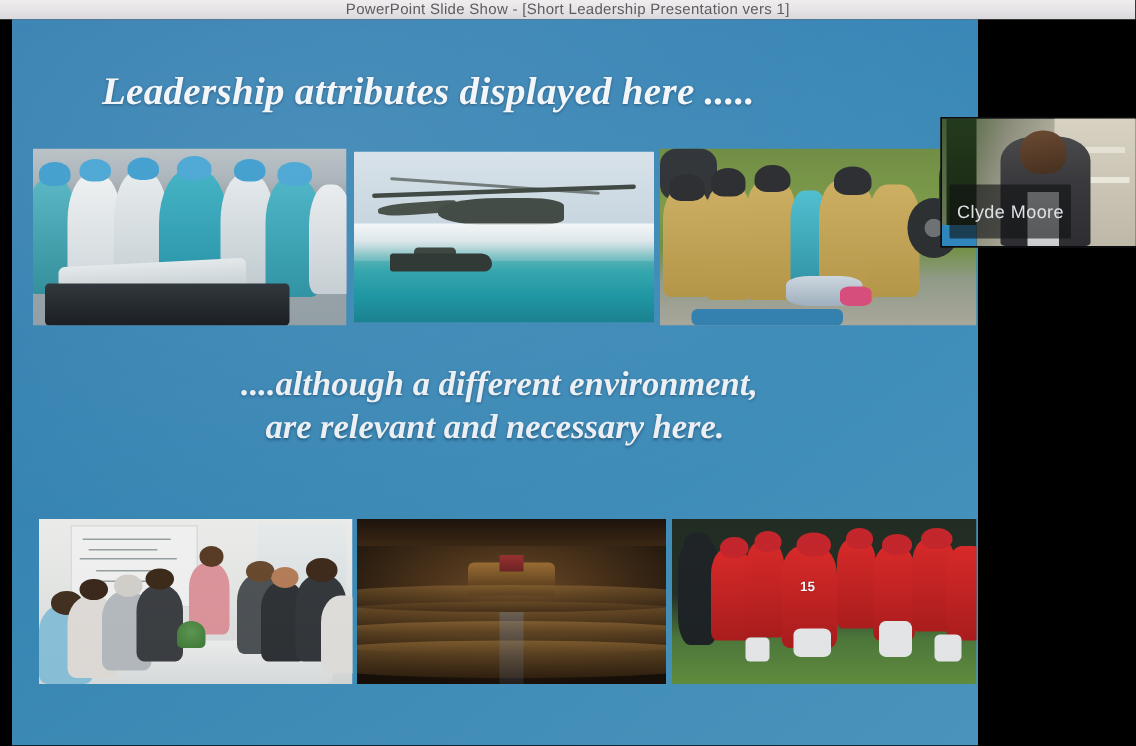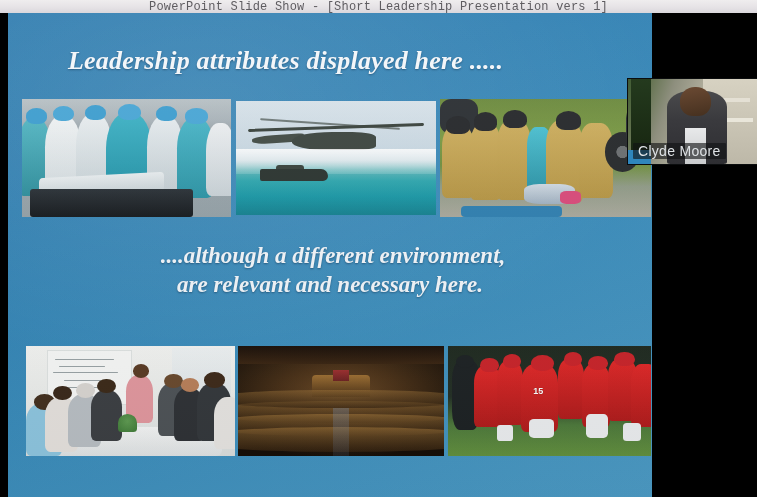--- a/index.html
+++ b/index.html
@@ -12,22 +12,22 @@
   #screen{position:absolute;inset:0;background:#000;}
 
   
   .titlebar{
     position:absolute;left:0;top:0;width:757px;height:13px;
     background:linear-gradient(180deg,#efedee 0%,#e6e3e6 55%,#dad7dc 100%);
     display:flex;align-items:center;justify-content:center;
     overflow:hidden;
   }
   .titlebar-text{
-    font-size:12px;color:#5e5c60;letter-spacing:.2px;white-space:nowrap;
-    font-family:Liberation Mono, monospace;
+    font-size:10px;color:#5e5c60;letter-spacing:.2px;white-space:nowrap;
+    font-family:Liberation Sans, sans-serif;
   }
 
   
   .letterbox-left{position:absolute;left:0;top:13px;width:8px;height:484px;background:#000;}
   .letterbox-right{position:absolute;left:652px;top:13px;width:105px;height:484px;background:#000;}
 
   .slide{
     position:absolute;left:8px;top:13px;width:644px;height:484px;
     background:
       radial-gradient(ellipse 120% 90% at 30% 20%, rgba(255,255,255,.10) 0%, rgba(255,255,255,0) 60%),
@@ -181,23 +181,23 @@
   .wc-door{position:absolute;left:2%;top:0;width:16%;height:100%;
     background:linear-gradient(180deg,#243a1e,#16240f);}
   .wc-person{position:absolute;left:30%;top:14%;width:46%;height:86%;
     background:linear-gradient(180deg,#4a4a4c 0%,#3a3a3e 40%,#2e2e32 100%);
     border-radius:38% 38% 6% 6%/22% 22% 3% 3%;}
   .wc-head{position:absolute;left:40%;top:9%;width:24%;height:34%;
     background:linear-gradient(170deg,#6b4a33,#45301f);border-radius:48% 48% 42% 42%;}
   .wc-shirt{position:absolute;left:44%;top:58%;width:16%;height:42%;
     background:linear-gradient(180deg,#e8e9ea,#c9cbcd);}
   .wc-name{
-    position:absolute;left:5px;bottom:5px;padding:0 5px;
+    position:absolute;left:5px;bottom:5px;padding:11px 5px;
     background:rgba(16,18,20,.62);
-    color:#dfe3e6;font-size:14px;letter-spacing:.3px;
+    color:#dfe3e6;font-size:12px;letter-spacing:.3px;
     font-family:"Liberation Sans", sans-serif;white-space:nowrap;
     border-radius:1px;
   }
   .wc-blue{position:absolute;left:0;bottom:0;width:18%;height:16%;background:#2f86bc;}
 </style>
 </head>
 <body>
 
 <div id="screen">
 

